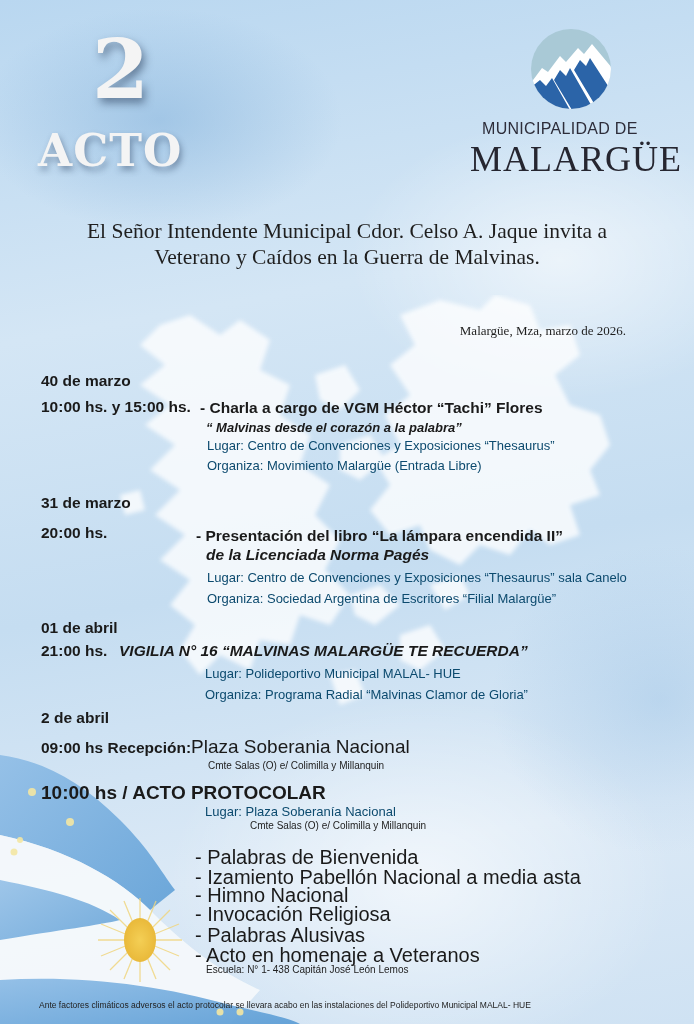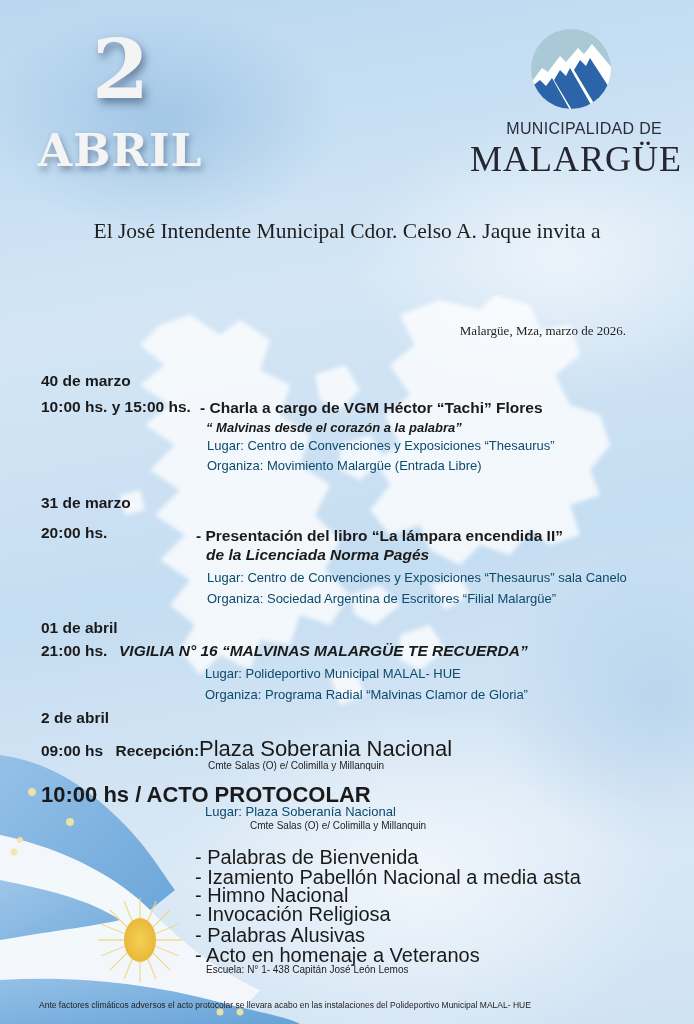--- a/index.html
+++ b/index.html
@@ -31,21 +31,21 @@
     text-shadow: 3px 5px 8px rgba(40,60,90,0.55);
   }
   .date-month {
     position: absolute; left: 38px; top: 126px;
     font-family: "DejaVu Serif", serif; font-weight: bold;
     font-size: 44px; line-height: 50px; color: #f4f4f4; letter-spacing: 1px;
     text-shadow: 2px 4px 6px rgba(40,60,90,0.45);
   }
   .logo-mark { position: absolute; left: 530px; top: 28px; width: 82px; height: 82px; }
   .logo-line1 {
-    position: absolute; left: 482px; top: 120px; width: 180px; text-align: right;
+    position: absolute; left: 482px; top: 120px; width: 180px; text-align: left;
     font-family: "Liberation Sans", sans-serif; font-size: 16px; letter-spacing: 0.3px;
     color: #2d2d3a;
   }
   .logo-line2 {
     position: absolute; left: 470px; top: 139px; width: 204px; text-align: center;
     font-family: "Liberation Serif", serif; font-size: 36px; line-height: 40px;
     letter-spacing: 1px; color: #262630;
   }
 
   
@@ -59,21 +59,21 @@
   }
 
   
   .abs { position: absolute; white-space: nowrap; }
   .day { left: 41px; font-weight: bold; font-size: 15.5px; }
   .time { left: 41px; font-weight: bold; font-size: 15.5px; }
   .title { font-weight: bold; font-size: 15.5px; }
   .sub-it { font-weight: bold; font-style: italic; font-size: 13px; }
   .meta { font-size: 13px; color: #0c4a6e; }
   .meta-sm { font-size: 10px; color: #222; }
-  .big { font-size: 22px; }
+  .big { font-size: 19px; }
   .bold-it { font-weight: bold; font-style: italic; font-size: 15.5px; }
   .list-item { left: 195px; font-size: 20px; color: #1a1a1a; }
   .footer-note { left: 39px; top: 1000px; font-size: 8.5px; color: #222; }
 </style>
 </head>
 <body>
 
 <div class="bg-layer map">
   <svg width="560" height="440" viewBox="0 0 560 440">
     <defs>
@@ -138,21 +138,21 @@
         <line x1="16" y1="-39" x2="-16" y2="39"></line>
         <line x1="-39" y1="-16" x2="39" y2="16"></line>
         <line x1="-39" y1="16" x2="39" y2="-16"></line>
       </g>
       <ellipse cx="0" cy="0" rx="16" ry="22" fill="url(#sun)"></ellipse>
     </g>
   </svg>
 </div>
 
 <div class="date-num">2</div>
-<div class="date-month">ABRIL</div>
+<div class="date-month">ACTO</div>
 
 <div>
   <svg class="logo-mark" viewBox="0 0 82 82">
     <defs>
         <clipPath id="c">
           <circle cx="41" cy="41" r="40"></circle>
         </clipPath>
       </defs>
     <circle cx="41" cy="41" r="40" fill="#a9c9d6"></circle>
     <g clip-path="url(#c)">
@@ -160,21 +160,22 @@
       <path d="M0 60 L10 52 L16 58 L22 50 L40 82 L0 82 Z" fill="#2b64a8"></path>
       <path d="M24 52 L30 42 L36 48 L40 40 L64 82 L42 82 Z" fill="#2b64a8"></path>
       <path d="M44 42 L50 32 L56 38 L60 30 L82 64 L82 82 L68 82 Z" fill="#2b64a8"></path>
     </g>
   </svg>
   <div class="logo-line1">MUNICIPALIDAD DE</div>
   <div class="logo-line2">MALARGÜE</div>
 </div>
 
 <div class="invite">
-  <div>El José Intendente Municipal Cdor. Celso A. Jaque invita a</div>
+  <div>El Señor Intendente Municipal Cdor. Celso A. Jaque invita a</div>
+  <div>Veterano y Caídos en la Guerra de Malvinas.</div>
 </div>
 <div class="place-date">Malargüe, Mza, marzo de 2026.</div>
 
 <div class="abs day" style="top:372px">40 de marzo</div>
 <div class="abs time" style="top:398px">10:00 hs. y 15:00 hs.</div>
 <div class="abs title" style="left:200px;top:399px">- Charla a cargo de VGM Héctor “Tachi” Flores</div>
 <div class="abs sub-it" style="left:206px;top:420px">“ Malvinas desde el corazón a la palabra”</div>
 <div class="abs meta" style="left:207px;top:438px">Lugar: Centro de Convenciones y Exposiciones “Thesaurus”</div>
 <div class="abs meta" style="left:207px;top:458px">Organiza: Movimiento Malargüe (Entrada Libre)</div>
 
@@ -187,21 +188,21 @@
 
 <div class="abs day" style="top:619px">01 de abril</div>
 <div class="abs time" style="top:642px">21:00 hs.</div>
 <div class="abs bold-it" style="left:119px;top:642px">VIGILIA N° 16 “MALVINAS MALARGÜE TE RECUERDA”</div>
 <div class="abs meta" style="left:205px;top:666px">Lugar: Polideportivo Municipal MALAL- HUE</div>
 <div class="abs meta" style="left:205px;top:687px">Organiza: Programa Radial “Malvinas Clamor de Gloria”</div>
 
 <div class="abs day" style="top:709px">2 de abril</div>
 <div class="abs" style="left:41px;top:736px">
   <span class="title">09:00 hs</span>
-  <span class="title" style="margin-left:8px">Recepción:</span><span class="big">Plaza Soberania Nacional</span>
+  <span class="title" style="">Recepción:</span><span class="big">Plaza Soberania Nacional</span>
 </div>
 <div class="abs meta-sm" style="left:208px;top:760px">Cmte Salas (O) e/ Colimilla y Millanquin</div>
 <div class="abs title big" style="left:41px;top:782px">10:00 hs / ACTO PROTOCOLAR</div>
 <div class="abs meta" style="left:205px;top:804px">Lugar: Plaza Soberanía Nacional</div>
 <div class="abs meta-sm" style="left:250px;top:820px">Cmte Salas (O) e/ Colimilla y Millanquin</div>
 
 <div>
   <div class="abs list-item" style="top:846px">- Palabras de Bienvenida</div>
   <div class="abs list-item" style="top:866px">- Izamiento Pabellón Nacional a media asta</div>
   <div class="abs list-item" style="top:884px">- Himno Nacional</div>

